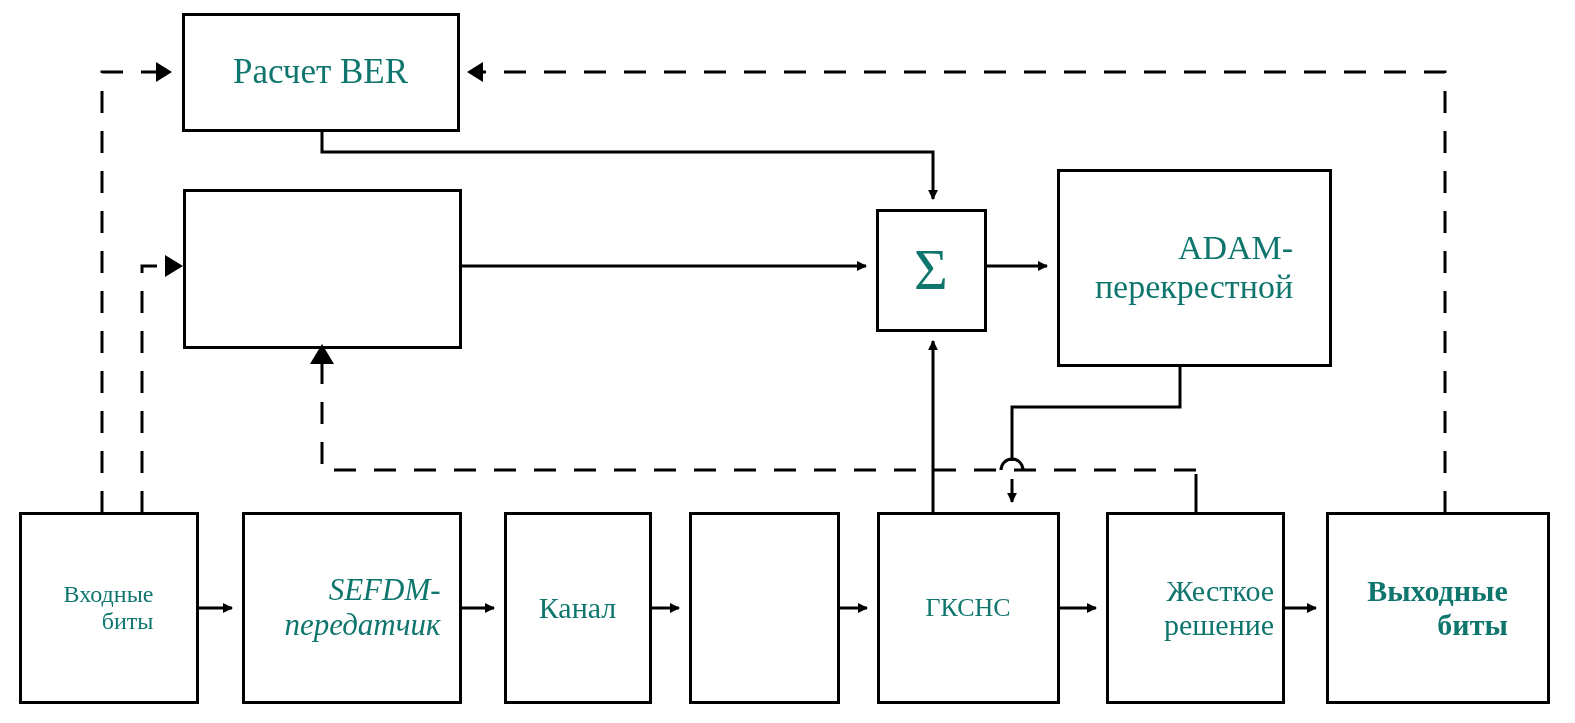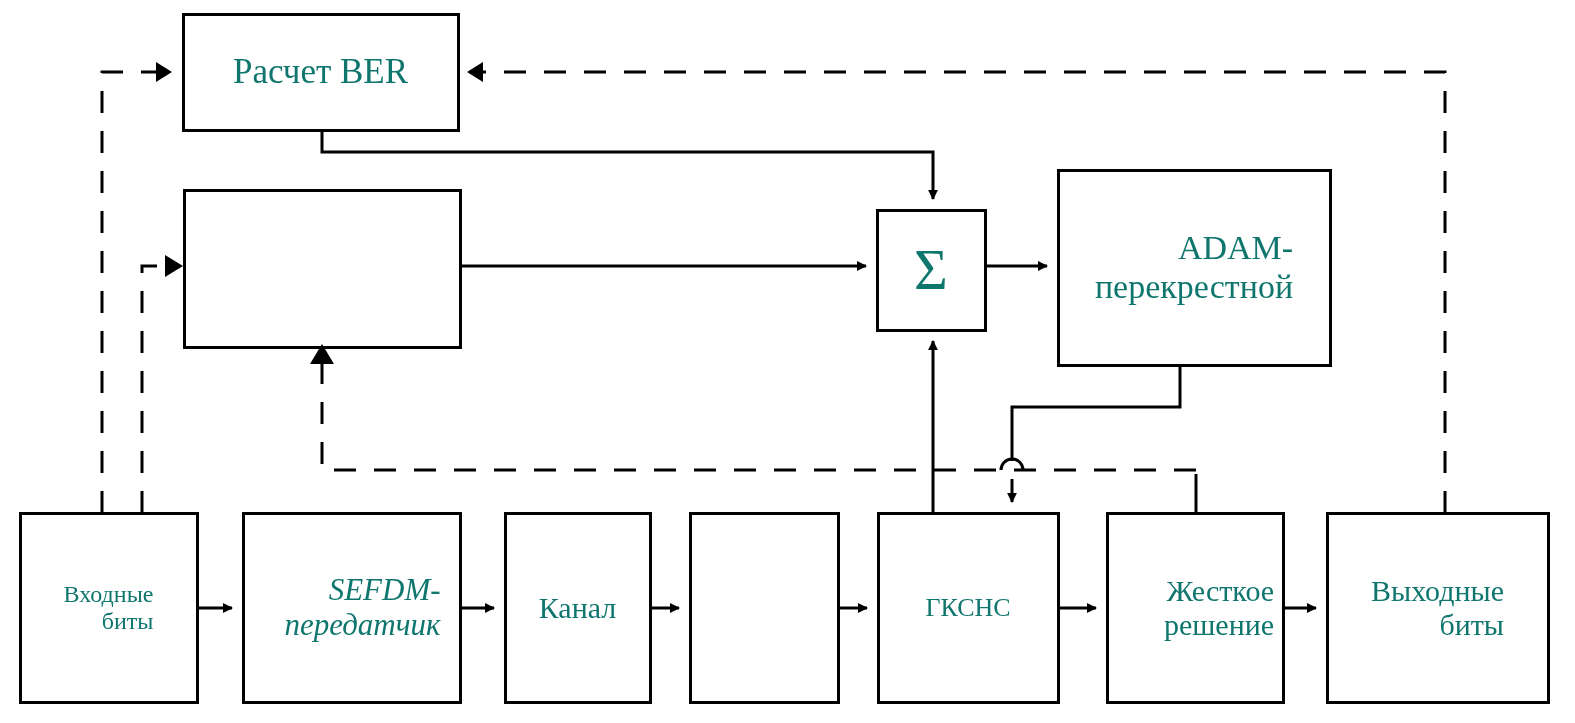--- a/index.html
+++ b/index.html
@@ -37,21 +37,21 @@
   .lbl-ber      { left:183px; top:14px;  width:275px; height:116px; font-size:35px; }
   .lbl-entropy  { left:184px; top:190px; width:276px; height:157px; font-size:30px; }
   .lbl-sum      { left:877px; top:210px; width:108px; height:120px; font-size:58px; }
   .lbl-adam     { left:1058px;top:170px; width:272px; height:195px; font-size:34px; }
   .lbl-inbits   { left:20px;  top:513px; width:177px; height:189px; font-size:24px; }
   .lbl-sefdm    { left:254px; top:513px; width:217px; height:189px; font-size:31px;font-style:italic; }
   .lbl-channel  { left:505px; top:513px; width:145px; height:189px; font-size:30px; }
   .lbl-awgn     { left:690px; top:513px; width:148px; height:189px; font-size:30px; }
   .lbl-gksns    { left:878px; top:513px; width:180px; height:189px; font-size:26px; }
   .lbl-hard     { left:1107px;top:513px; width:176px; height:189px; font-size:30px;margin-left:24px; }
-  .lbl-outbits  { left:1327px;top:513px; width:221px; height:189px; font-size:30px; }
+  .lbl-outbits  { left:1327px;top:513px; width:221px; height:189px; font-size:30px;font-weight:bold; }
 </style>
 </head>
 <body>
 
 <div id="diagram-root">
 
   <svg id="diagram-svg" viewBox="0 0 1575 723" xmlns="http://www.w3.org/2000/svg">
     <defs>
       <marker id="ah" markerWidth="11" markerHeight="11" refX="9.4" refY="5.5" orient="auto" markerUnits="userSpaceOnUse">
         <path d="M0,0.4 L10.4,5.5 L0,10.6 z" fill="#000"></path>

